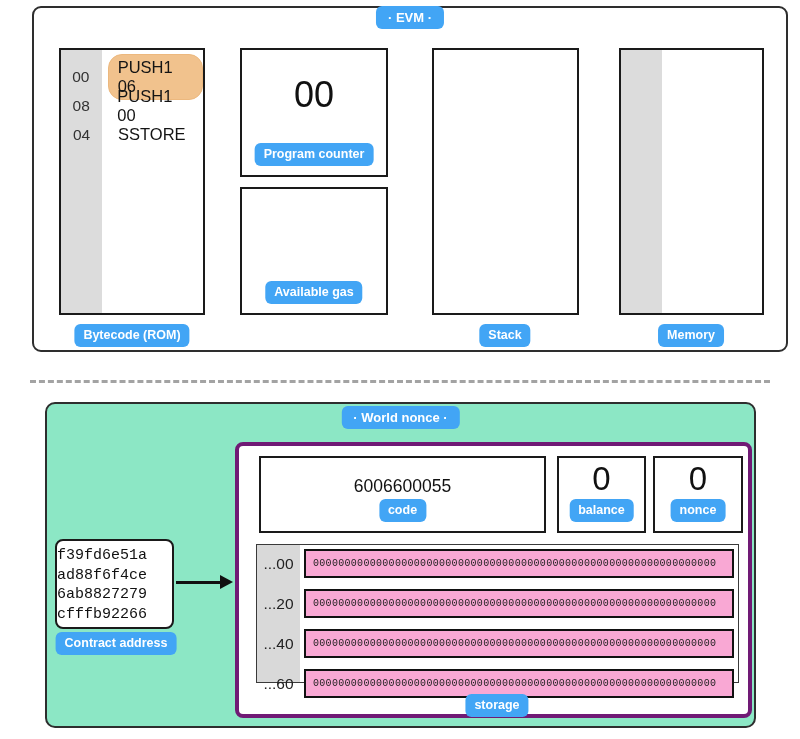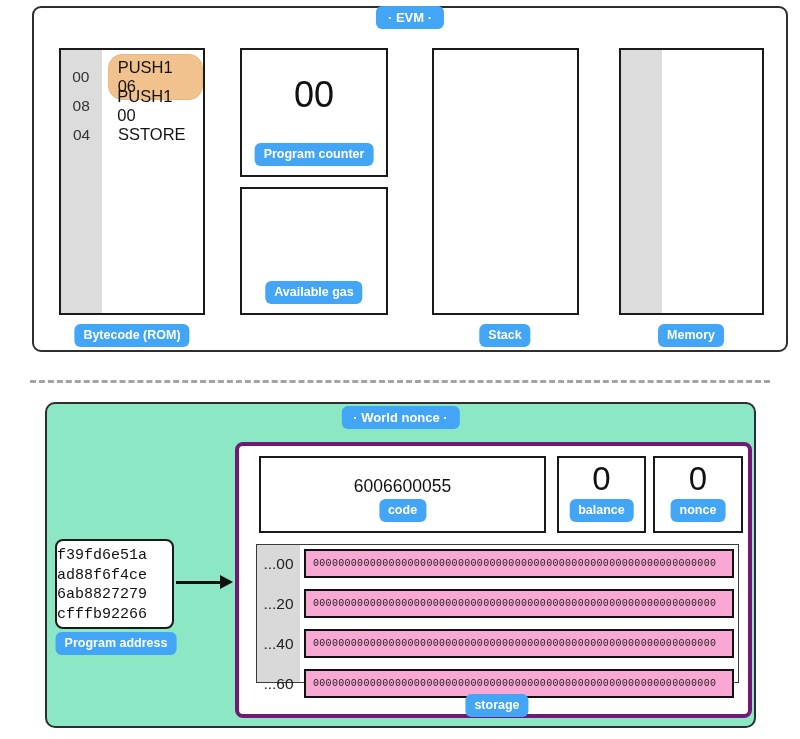--- a/index.html
+++ b/index.html
@@ -146,21 +146,21 @@
 
   <div class="world-box">
     <div class="badge title center-x ws-title">· World nonce ·</div>
 
     <div class="contract-box">
       <div>f39fd6e51a</div>
       <div>ad88f6f4ce</div>
       <div>6ab8827279</div>
       <div>cfffb92266</div>
     </div>
-    <div class="badge center-x contract-badge">Program address</div>
+    <div class="badge center-x contract-badge">Contract address</div>
 
     <div class="arrow-line"></div>
     <div class="arrow-head"></div>
 
     <div class="account-panel">
 
       <div class="box code-box">
         <div class="code-value">6006600055</div>
         <div class="badge inner-badge-bottom">code</div>
       </div>

